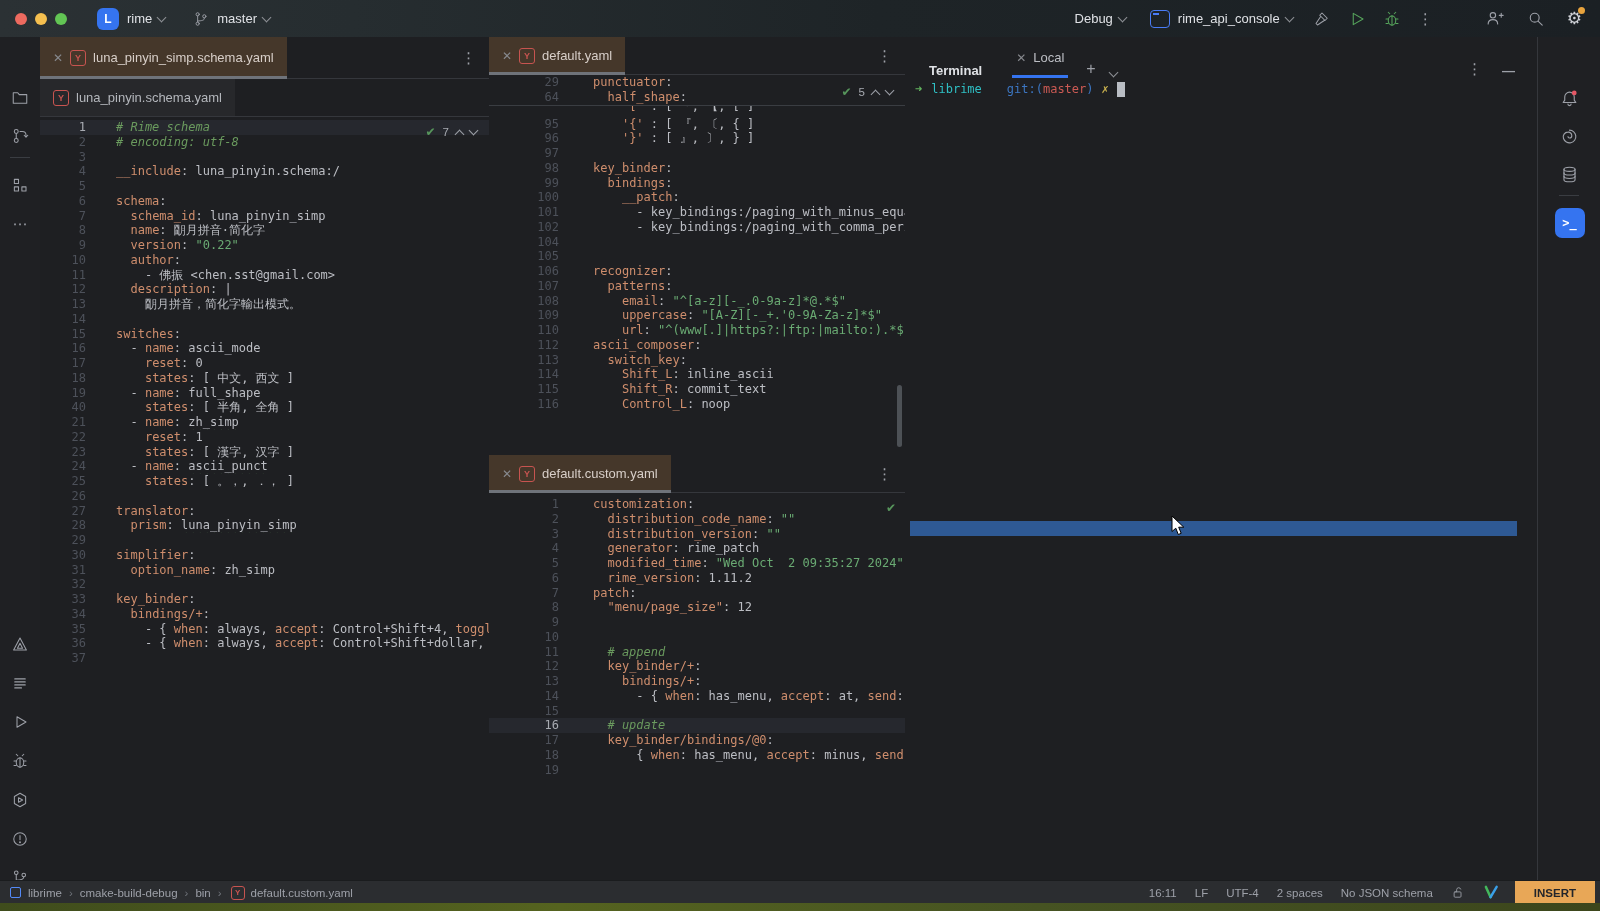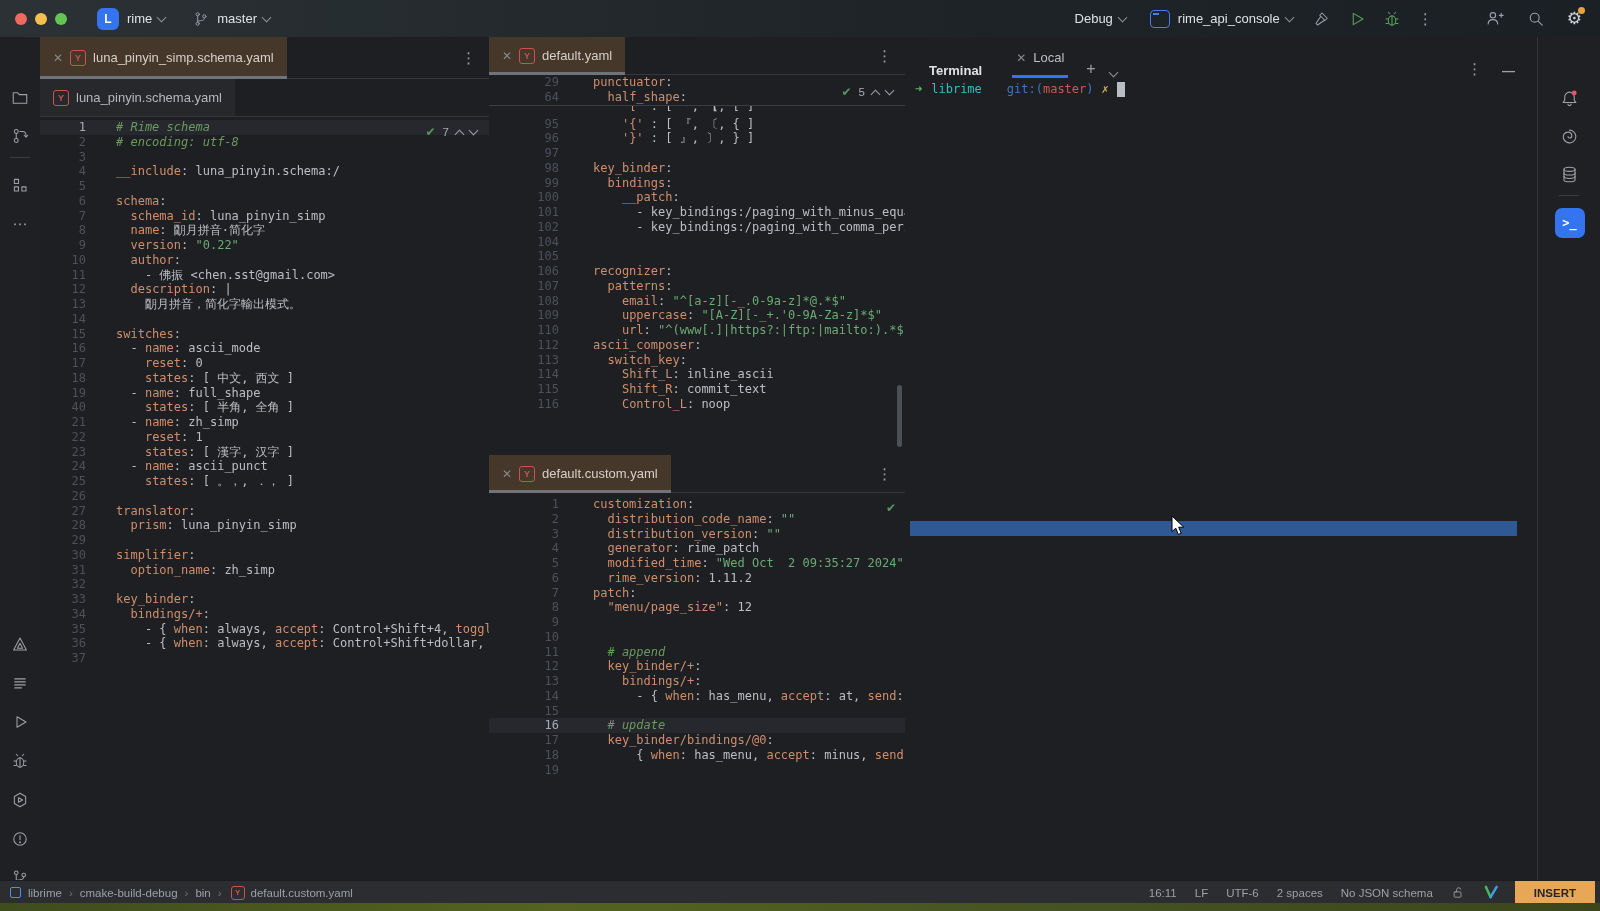--- a/index.html
+++ b/index.html
@@ -443,21 +443,21 @@
   <span>cmake-build-debug</span>
   <span class="crumb-sep">›</span>
   <span>bin</span>
   <span class="crumb-sep">›</span>
   <span class="yicon small">Y</span>
   <span>default.custom.yaml</span>
 
   <span id="sb-right">
     <span class="sb-item">16:11</span>
     <span class="sb-item">LF</span>
-    <span class="sb-item">UTF-6</span>
+    <span class="sb-item">UTF-4</span>
     <span class="sb-item">2 spaces</span>
     <span class="sb-item">No JSON schema</span>
     <svg class="sb-item ico" width="15" height="15" viewBox="0 0 24 24">
       <rect x="5" y="11" width="11" height="8.5" rx="1.5"></rect>
         <path d="M9 11V7.5A3.4 3.4 0 0 1 15.6 6.6"></path>
     </svg>
     <svg class="sb-item" width="15" height="15" viewBox="0 0 16 16">
       <path d="M2 2l5 11" stroke="#43b85c" stroke-width="2.6" fill="none" stroke-linecap="round"></path>
       <path d="M13.5 2L7 13" stroke="#3aa0e8" stroke-width="2.6" fill="none" stroke-linecap="round"></path>
     </svg>

